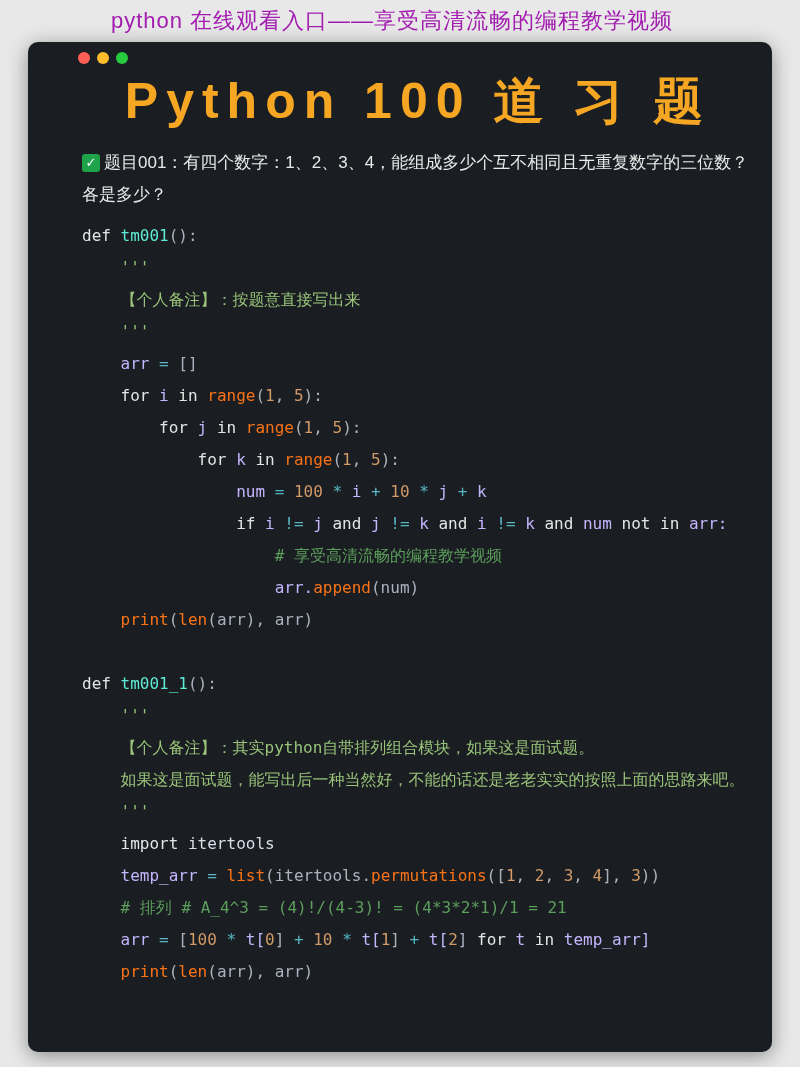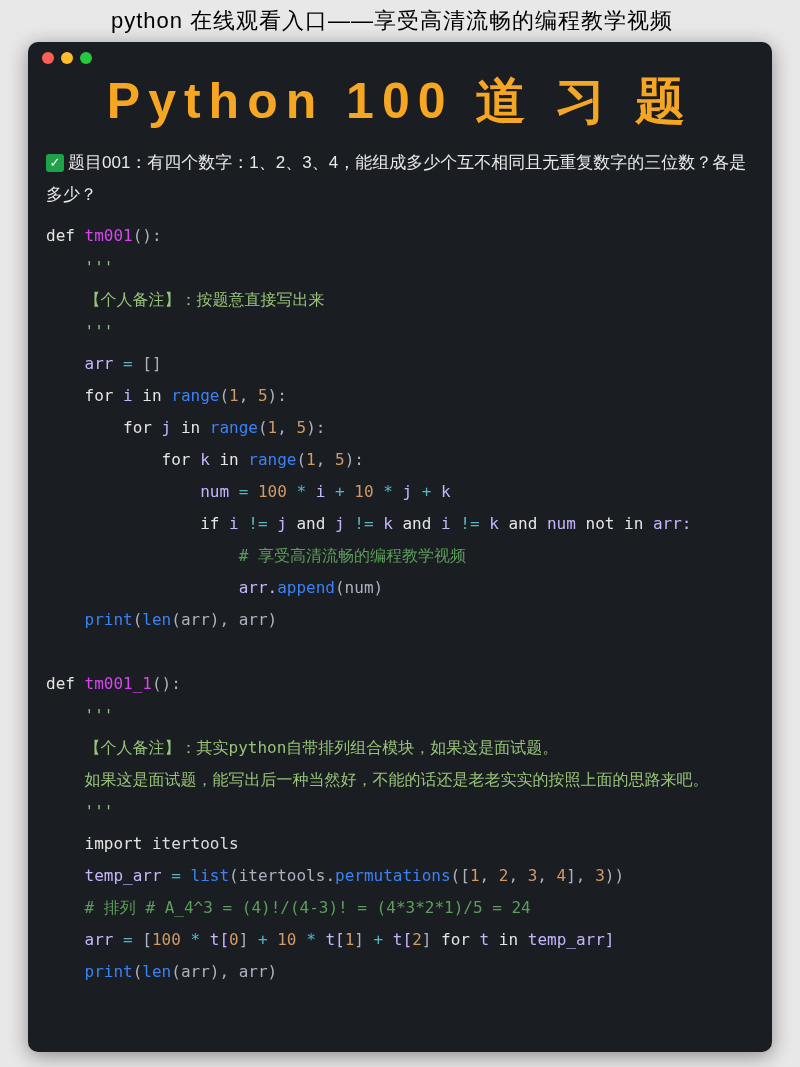--- a/index.html
+++ b/index.html
@@ -6,31 +6,32 @@
   body {
     width: 800px;
     height: 1067px;
     background: #e8e8e8;
     font-family: "Microsoft YaHei", "PingFang SC", sans-serif;
     overflow: hidden;
   }
   .page-header {
     text-align: center;
     font-size: 22px;
-    color: #000000;
+    color: #a21caf;
     padding: 6px 16px 4px 0;
     letter-spacing: 1px;
   }
   .window {
     margin: 2px 28px 0 28px;
     background: #1a1d21;
     border-radius: 10px;
     box-shadow: 0 4px 20px rgba(0,0,0,0.4);
     overflow: hidden;
     height: 1010px;
+    padding-left: 36px;
   }
   .titlebar {
     display: flex;
     align-items: center;
     padding: 10px 12px 4px 14px;
     gap: 7px;
   }
   .dot { width: 12px; height: 12px; border-radius: 50%; }
   .dot.red { background: #ff5f56; }
   .dot.yellow { background: #ffbd2e; }
@@ -65,22 +66,22 @@
   }
   .code {
     font-family: "Consolas", "Menlo", monospace;
     font-size: 16px;
     line-height: 2.0;
     padding: 0 18px;
     color: #d4d4d4;
     white-space: pre;
   }
   .kw { color: #e5e5e5; }       
-  .fn { color: #d946ef; }       
-  .fncall { color: #3b82f6; }   
+  .fn { color: #5eead4; }       
+  .fncall { color: #f97316; }   
   .var { color: #c4b5fd; }      
   .num { color: #d19a66; }      
   .op { color: #56b6c2; }       
   .str { color: #98c379; }      
   .cmt { color: #7f848e; font-style: normal; color:#5c9e5c;}
   .punc { color: #abb2bf; }
   .plain { color: #d8dee9; text-align: center; }
 </style>
 </head>
 <body>
@@ -114,16 +115,16 @@
 <span class="var">                    arr.</span><span class="fncall">append</span><span class="punc">(num)</span>
 <span>    </span><span class="fncall">print</span><span class="punc">(</span><span class="fncall">len</span><span class="punc">(arr), arr)</span>
 <span></span>
 <span class="kw">def</span><span class="fn"> tm001_1</span><span class="punc">():</span>
 <span class="str">    '''</span>
 <span class="str">    【个人备注】：其实python自带排列组合模块，如果这是面试题。</span>
 <span class="str">    如果这是面试题，能写出后一种当然好，不能的话还是老老实实的按照上面的思路来吧。</span>
 <span class="str">    '''</span>
 <span>    </span><span class="kw">import</span><span class="plain"> itertools</span>
 <span class="var">    temp_arr </span><span class="op">=</span><span> </span><span class="fncall">list</span><span class="punc">(itertools.</span><span class="fncall">permutations</span><span class="punc">([</span><span class="num">1</span><span class="punc">, </span><span class="num">2</span><span class="punc">, </span><span class="num">3</span><span class="punc">, </span><span class="num">4</span><span class="punc">], </span><span class="num">3</span><span class="punc">))</span>
-<span class="cmt">    # 排列 # A_4^3 = (4)!/(4-3)! = (4*3*2*1)/5 = 24</span>
+<span class="cmt">    # 排列 # A_4^3 = (4)!/(4-3)! = (4*3*2*1)/1 = 21</span>
 <span class="var">    arr </span><span class="op">=</span><span class="punc"> [</span><span class="num">100</span><span class="op"> * </span><span class="var">t[</span><span class="num">0</span><span class="punc">]</span><span class="op"> + </span><span class="num">10</span><span class="op"> * </span><span class="var">t[</span><span class="num">1</span><span class="punc">]</span><span class="op"> + </span><span class="var">t[</span><span class="num">2</span><span class="punc">]</span><span> </span><span class="kw">for</span><span class="var"> t </span><span class="kw">in</span><span class="var"> temp_arr]</span>
 <span>    </span><span class="fncall">print</span><span class="punc">(</span><span class="fncall">len</span><span class="punc">(arr), arr)</span></div>
 </div>
 
 </body></html>

